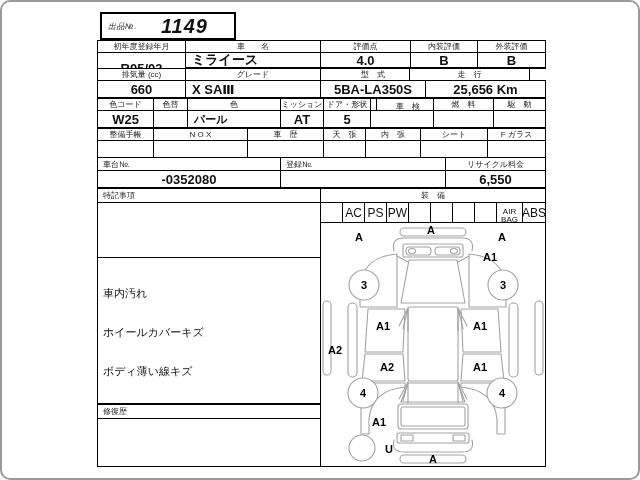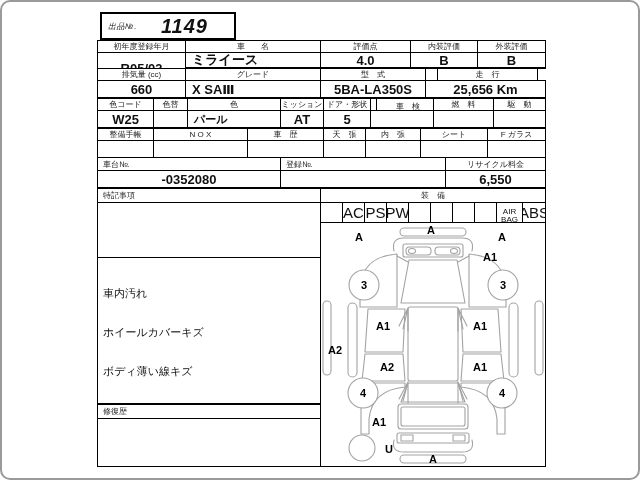--- a/index.html
+++ b/index.html
@@ -15,21 +15,21 @@
   .form{position:absolute;left:97px;top:40px;width:449px;height:427px;}
   .c{position:absolute;box-sizing:border-box;border:1px solid #000;background:#fff;overflow:hidden;}
   .hd{display:flex;align-items:center;justify-content:center;font-size:8px;color:#222;white-space:pre;}
   .hdl{justify-content:flex-start;padding-left:5px;}
   .vl{display:flex;align-items:center;justify-content:center;font-size:13px;font-weight:bold;white-space:pre;}
   .vll{justify-content:flex-start;padding-left:6px;}
   .b2{border-bottom-width:2px;}
   .t2{border-top-width:2px;}
   .notes{display:block;font-size:11px;line-height:13px;padding:3px 0 0 5px;font-weight:normal;}
   .notes div{white-space:pre;}
-  .eq{display:flex;align-items:center;justify-content:center;font-size:15px;font-weight:normal;text-align:center;line-height:8px;}
+  .eq{display:flex;align-items:center;justify-content:center;font-size:12px;font-weight:normal;text-align:center;line-height:8px;}
   .eqsm{font-size:8px;}
   
   .diag{position:absolute;left:223px;top:182px;width:226px;height:245px;border:1px solid #000;box-sizing:border-box;background:#fff;}
   .diag svg{position:absolute;left:0;top:0;}
   .dl{position:absolute;transform:translate(-50%,-50%);font-size:11px;font-weight:bold;color:#000;white-space:nowrap;}
 </style>
 </head>
 <body>
 
 <div class="page">
@@ -49,21 +49,21 @@
     <div class="c hd" style="left:380px;top:0;width:69px;height:13px">外装評価</div>
     <div class="c vl b2" style="left:0;top:12px;width:89px;height:34px">R05/03</div>
     <div class="c vl vll b2" style="left:88px;top:12px;width:136px;height:17px">ミライース</div>
     <div class="c vl b2" style="left:223px;top:12px;width:91px;height:17px">4.0</div>
     <div class="c vl b2" style="left:313px;top:12px;width:68px;height:17px">B</div>
     <div class="c vl b2" style="left:380px;top:12px;width:69px;height:17px">B</div>
 
     <div class="c hd" style="left:0;top:28px;width:89px;height:13px">排気量 (cc)</div>
     <div class="c hd" style="left:88px;top:28px;width:136px;height:13px">グレード</div>
     <div class="c hd" style="left:223px;top:28px;width:106px;height:13px">型　式</div>
-    <div class="c hd" style="left:340px;top:28px;width:101px;height:13px">走　行</div>
+    <div class="c hd" style="left:312px;top:28px;width:121px;height:13px">走　行</div>
     <div class="c vl b2" style="left:0;top:40px;width:89px;height:19px">660</div>
     <div class="c vl vll b2" style="left:88px;top:40px;width:136px;height:19px">X SAⅢ</div>
     <div class="c vl b2" style="left:223px;top:40px;width:106px;height:19px">5BA-LA350S</div>
     <div class="c vl b2" style="left:328px;top:40px;width:121px;height:19px">25,656 Km</div>
 
     <div class="c hd" style="left:0;top:58px;width:57px;height:13px">色コード</div>
     <div class="c hd" style="left:56px;top:58px;width:35px;height:13px">色替</div>
     <div class="c hd" style="left:90px;top:58px;width:94px;height:13px">色</div>
     <div class="c hd" style="left:183px;top:58px;width:44px;height:13px">ミッション</div>
     <div class="c hd" style="left:226px;top:58px;width:48px;height:13px">ドア・形状</div>

